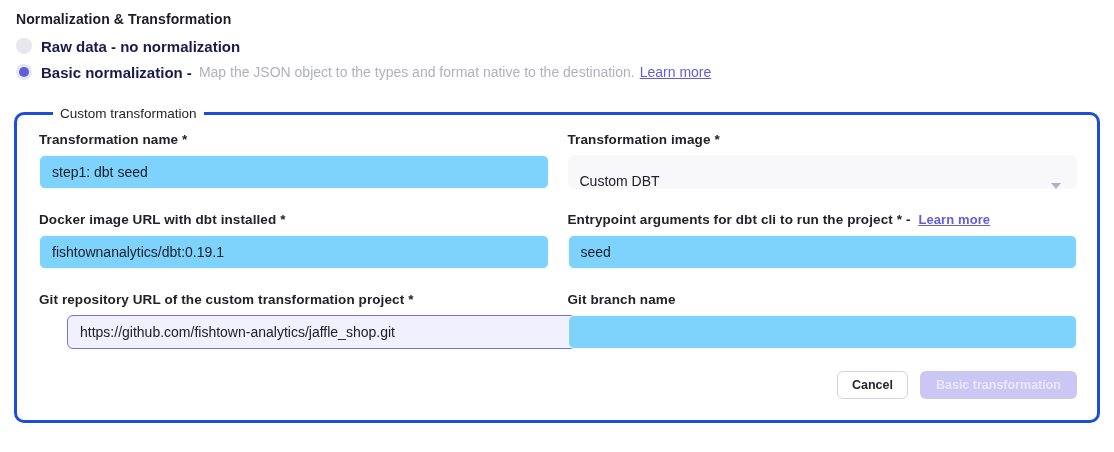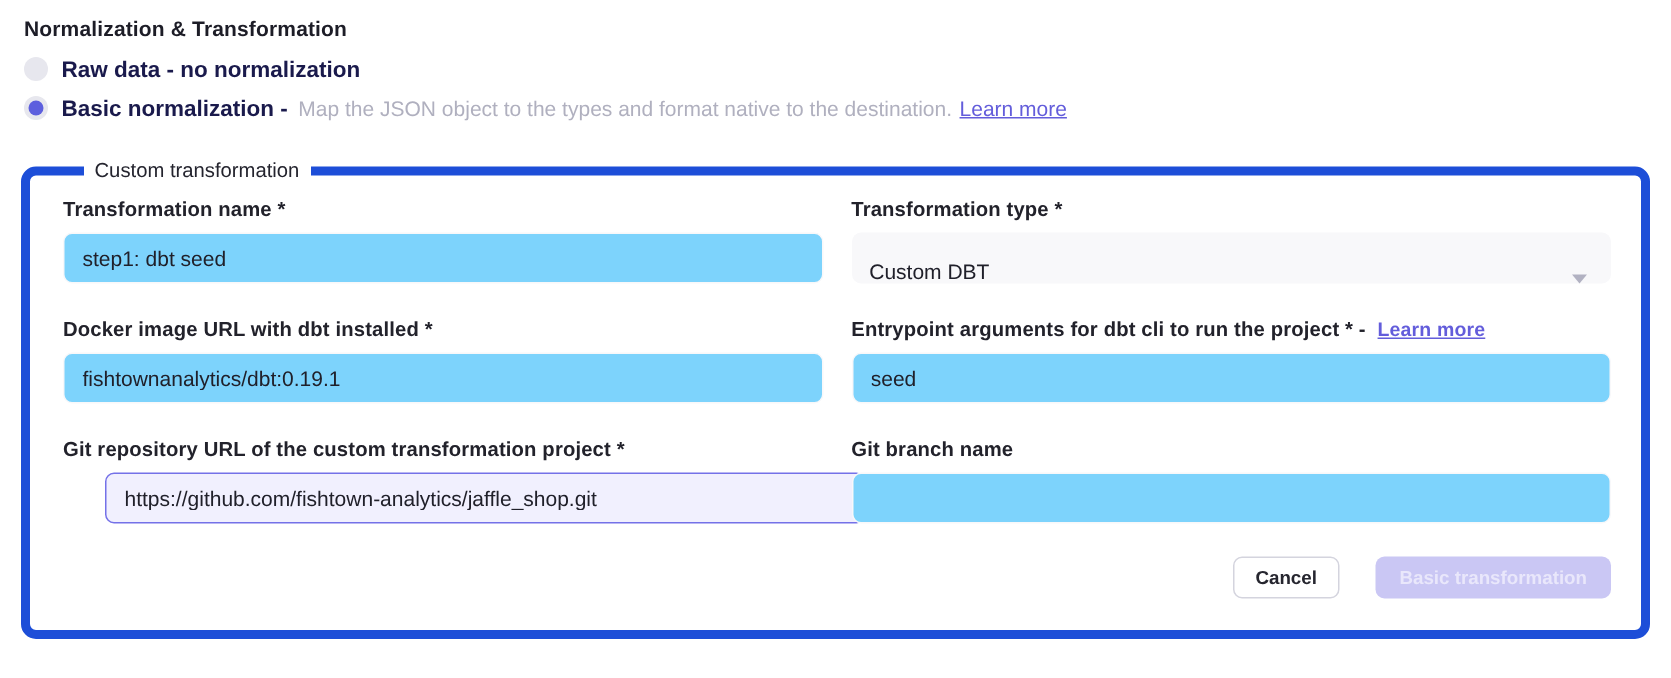--- a/index.html
+++ b/index.html
@@ -34,21 +34,21 @@
   }
   .radio-desc {
     margin-left: 7px; font-size: 14px; color: #b0b0bf; white-space: nowrap;
   }
   a.link { color: #635ddb; text-decoration: underline; cursor: pointer; }
   .radio-desc-link { font-size: 14px; margin-left: 5px; }
 
   fieldset.custom-box {
     margin: 21px 0 0 -2px;
     width: 1086px;
-    border: 6px solid #1d4ed8;
+    border: 3px solid #1d4ed8;
     border-radius: 10px;
     padding: 11px 20px 21px 22px;
   }
   legend.box-legend {
     margin-left: 14px; padding: 0 7px;
     font-size: 13.5px; color: #24242e; font-weight: 400;
   }
 
   .form-grid {
     display: grid;
@@ -92,21 +92,21 @@
   .select-caret {
     width: 0; height: 0;
     border-left: 5px solid transparent;
     border-right: 5px solid transparent;
     border-top: 6px solid #b2b2c2;
     margin-right: 4px;
   }
 
   .button-row {
     margin-top: 22px;
-    display: flex; justify-content: flex-end; align-items: center; gap: 24px;
+    display: flex; justify-content: flex-end; align-items: center; gap: 12px;
   }
   .btn {
     height: 28px; border-radius: 6px;
     font-family: "Liberation Sans", "DejaVu Sans", sans-serif;
     font-size: 12.5px; font-weight: 700;
     padding: 0 14px;
     display: inline-flex; align-items: center; justify-content: center;
     cursor: pointer;
   }
   .btn-cancel {
@@ -141,21 +141,21 @@
     <legend class="box-legend">Custom transformation</legend>
 
     <div class="form-grid">
 
       <div class="field">
         <div class="field-label">Transformation name *</div>
         <input class="text-input" type="text" value="step1: dbt seed" style="">
       </div>
 
       <div class="field">
-        <div class="field-label">Transformation type *</div>
+        <div class="field-label">Transformation image *</div>
         <div class="select-input">
           <span>Custom DBT</span>
           <span class="select-caret"></span>
         </div>
       </div>
 
       <div class="field">
         <div class="field-label">Docker image URL with dbt installed *</div>
         <input class="text-input" type="text" value="fishtownanalytics/dbt:0.19.1" style="">
       </div>

